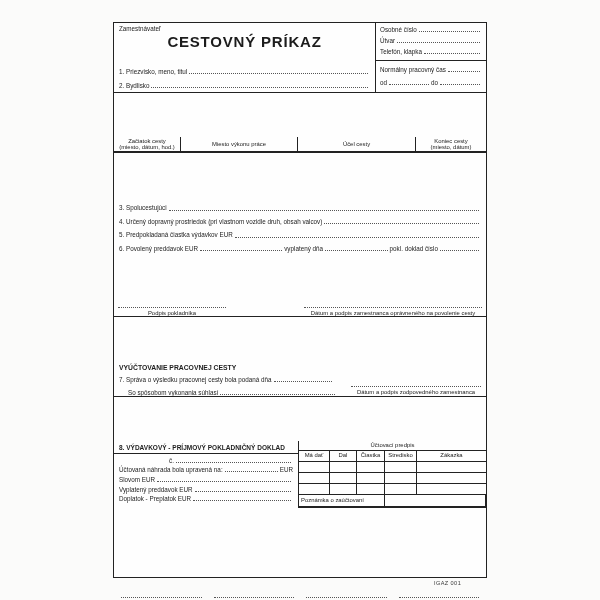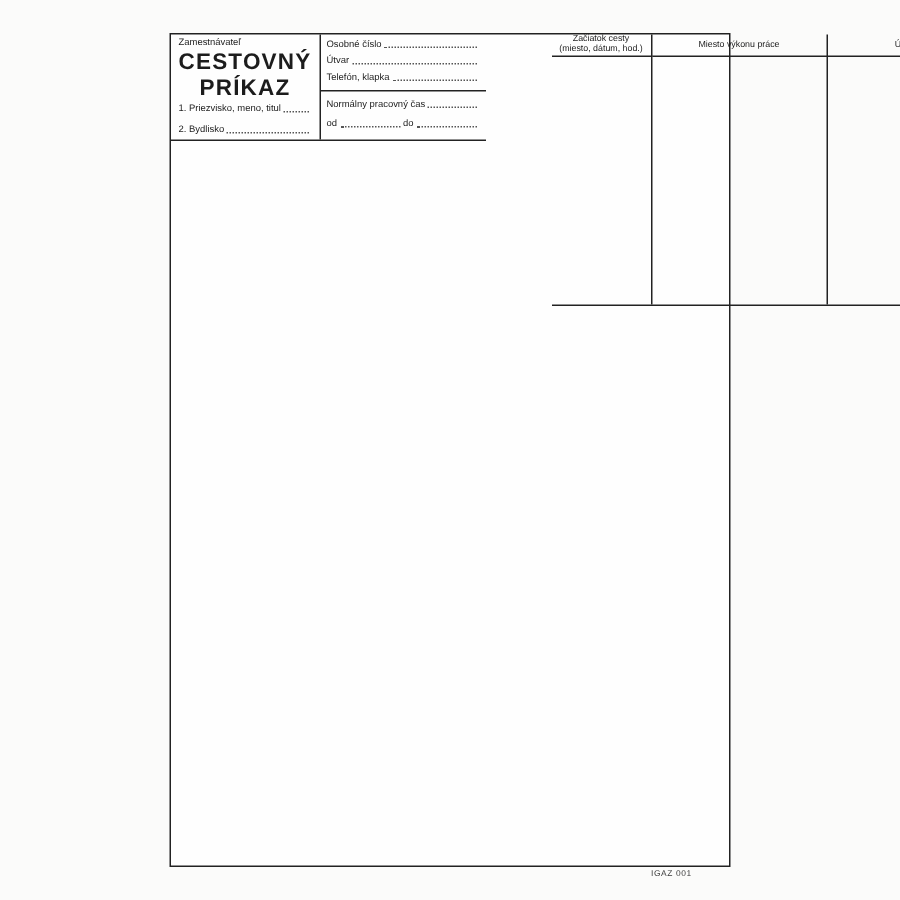--- a/index.html
+++ b/index.html
@@ -6,21 +6,21 @@
   html,body { width:600px; height:600px; }
   body {
     background:#fbfbfa;
     font-family:"Liberation Sans","DejaVu Sans",sans-serif;
     color:#1c1c1c;
     position:relative;
   }
   .form {
     position:absolute; left:113px; top:22px; width:374px; height:556px;
     border:1.4px solid #222; background:#fefefe;
-    display:flex; flex-direction:row;
+    display:flex; flex-direction:column;
     font-size:6.3px; line-height:1.15;gap:44px;
   }
   .row { display:flex; align-items:flex-end; }
   .dots { flex:1; border-bottom:1px dotted #555; margin:0 2px 1px 2px; min-width:6px; }
 
   
   .hdr { height:71px; border-bottom:1px solid #222; display:flex; }
   .hdr-left { flex:1; display:flex; flex-direction:column; padding:2px 5px 3px; }
   .employer { font-size:6.3px; }
   .title { text-align:center; font-size:15px; font-weight:bold; letter-spacing:.8px; margin-top:1px; }

